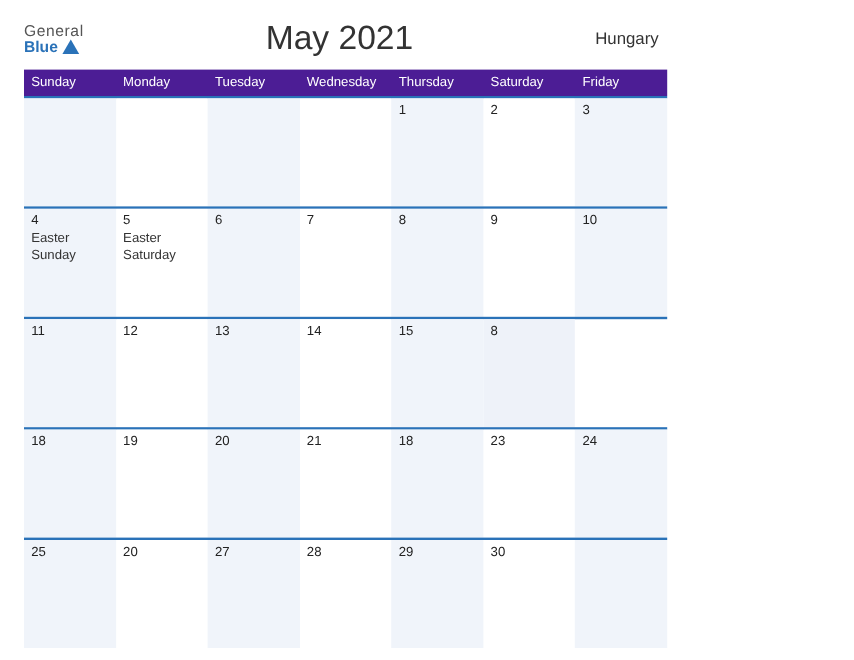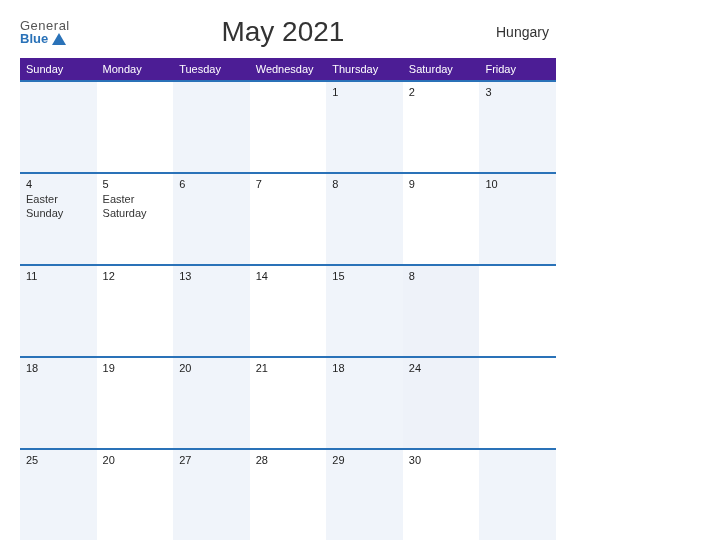--- a/index.html
+++ b/index.html
@@ -210,20 +210,23 @@
           </div>
           <div class="day-cell col-0">
             <span class="day-num">20</span>
           </div>
           <div class="day-cell col-1">
             <span class="day-num">21</span>
           </div>
           <div class="day-cell col-0">
             <span class="day-num">18</span>
           </div>
+          <div class="day-cell col-1">
+            <span class="day-num">23</span>
+          </div>
           <div class="day-cell col-0">
             <span class="day-num">24</span>
           </div>
         </div>
         <div class="week-row">
           <div class="day-cell col-0">
             <span class="day-num">25</span>
           </div>
           <div class="day-cell col-1">
             <span class="day-num">20</span>

